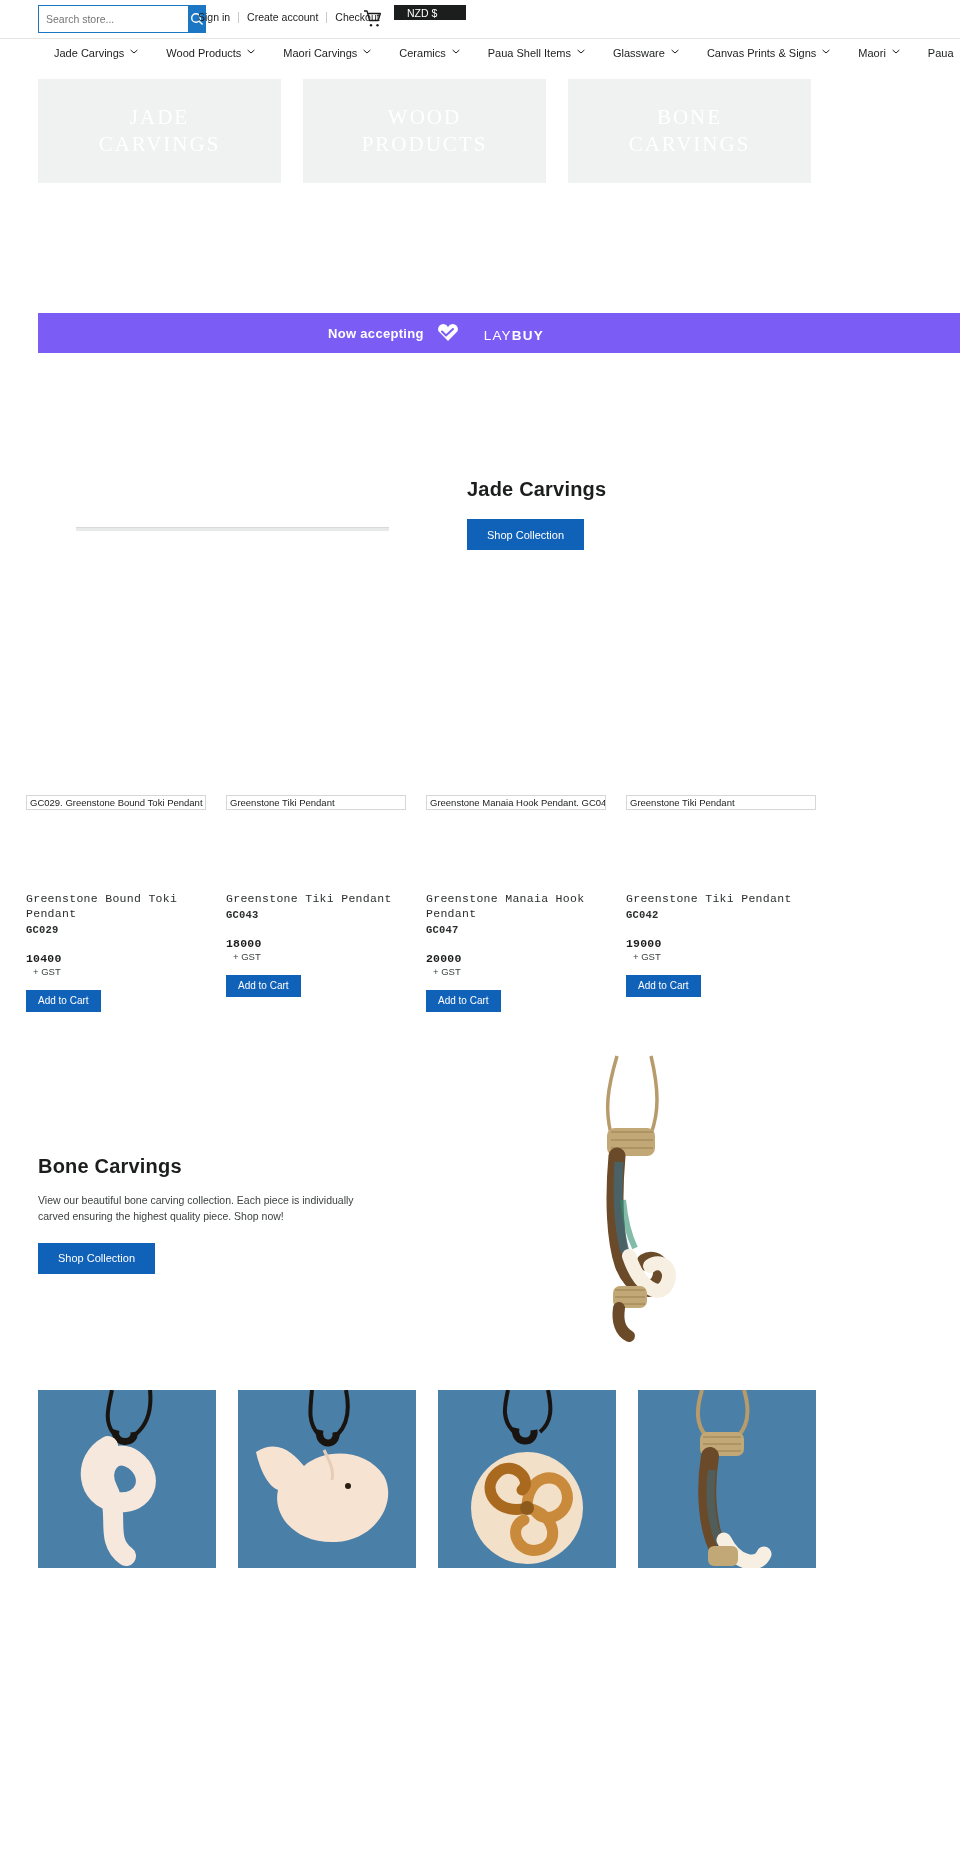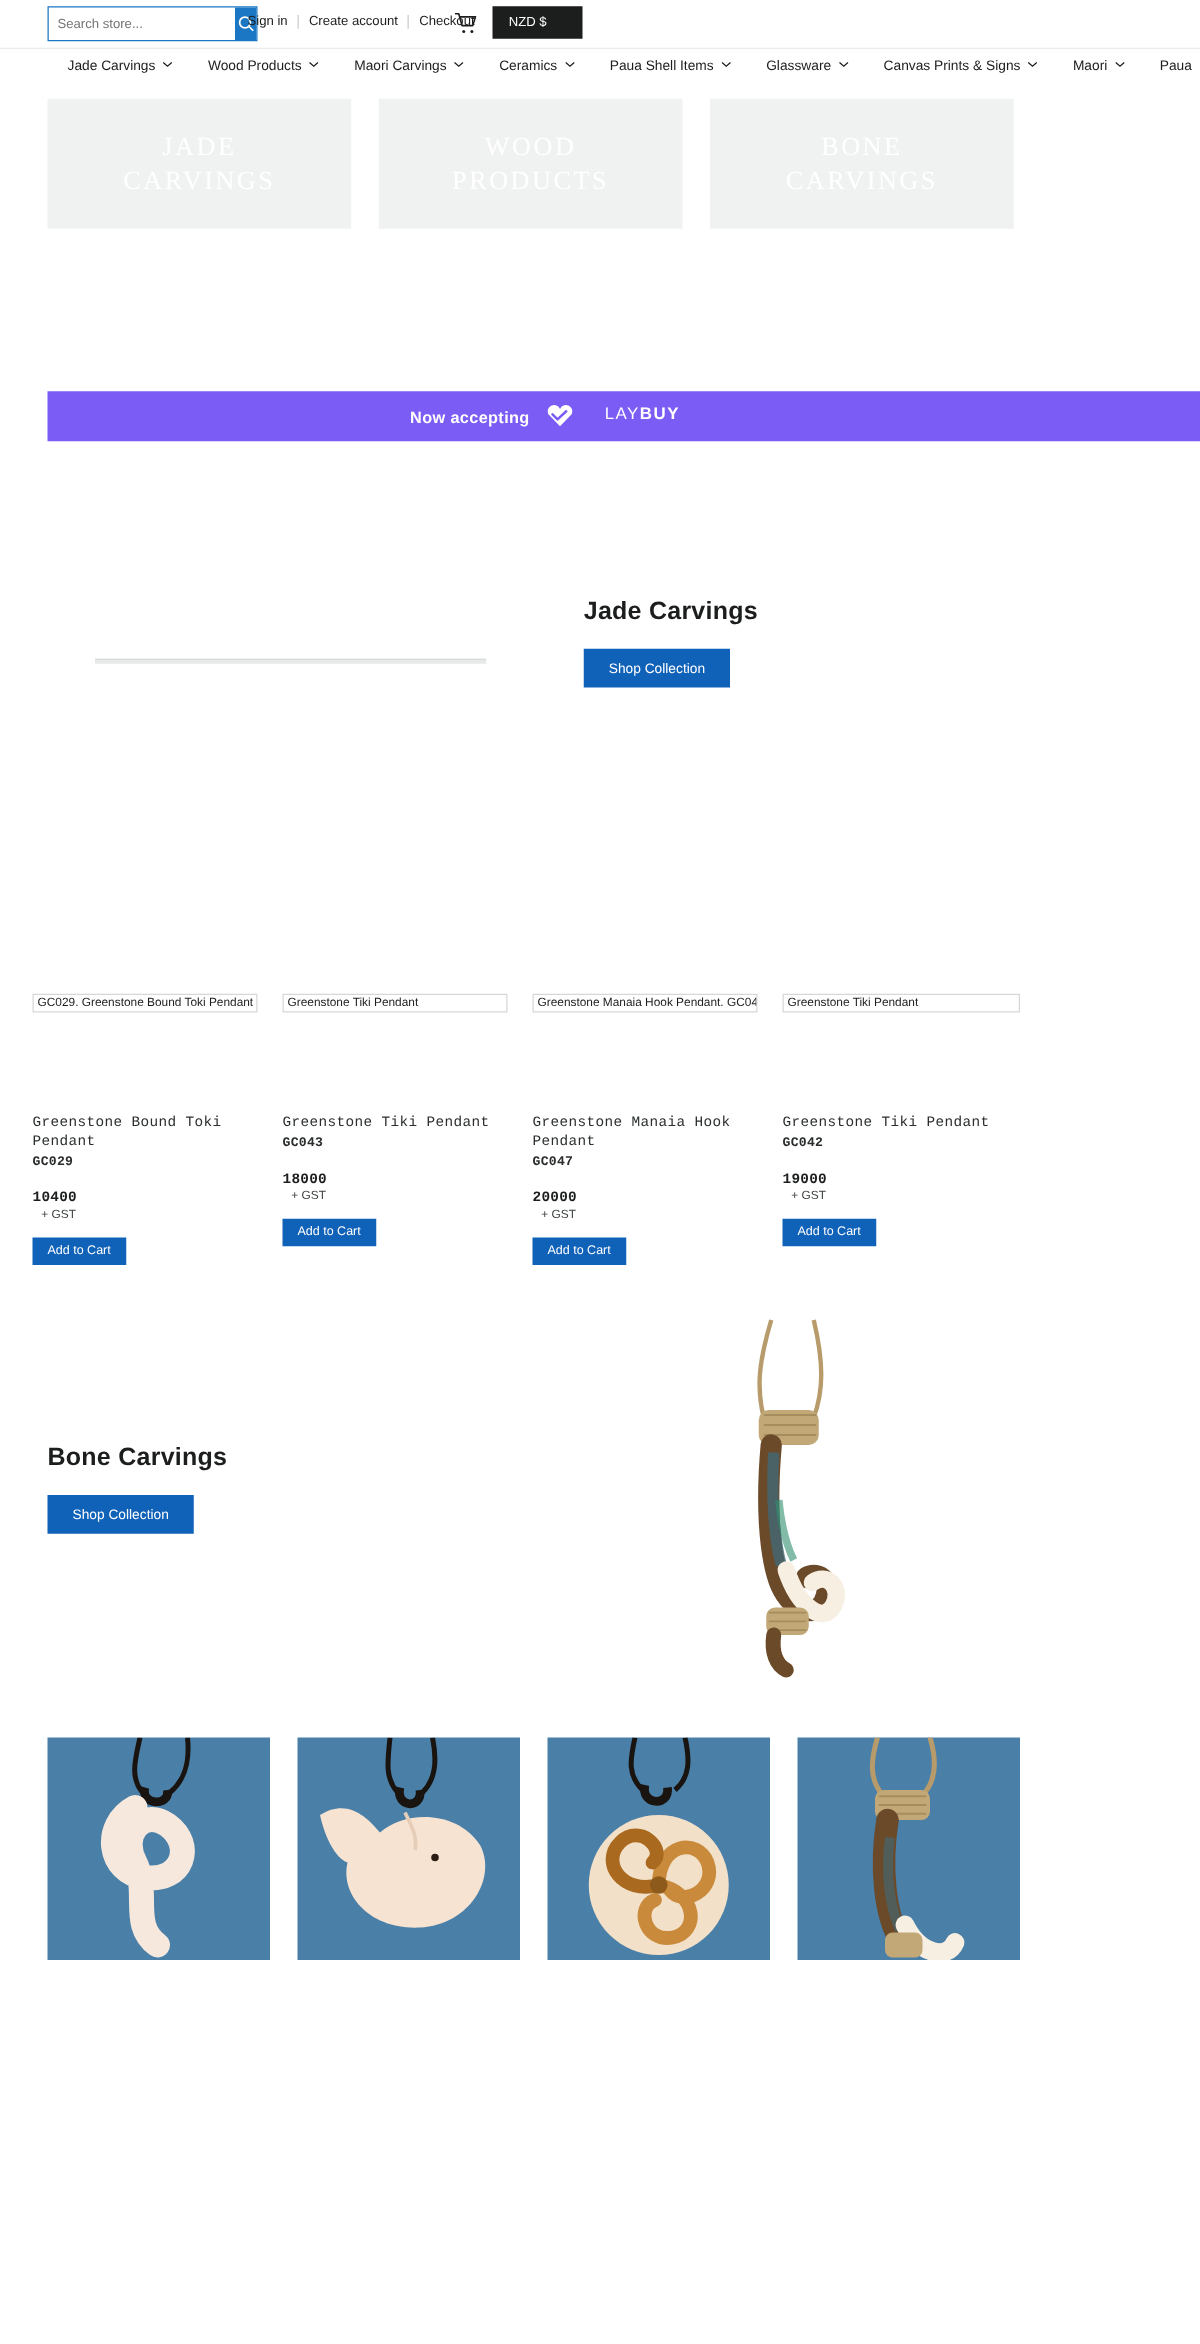--- a/index.html
+++ b/index.html
@@ -69,21 +69,21 @@
   }
 
   .cart-icon {
     position: absolute;
     left: 362px; top: 8px;
     width: 22px; height: 22px;
   }
   .currency-pill {
     position: absolute;
     left: 394px; top: 5px;
-    height: 26px;
+    height: 15px;
     min-width: 72px;
     background: #1c1d1d;
     color: #fff;
     font-size: 10.5px;
     display: flex;
     align-items: center;
     padding: 0 13px;
     cursor: pointer;
   }
 
@@ -155,21 +155,21 @@
   }
   .laybuy-text {
     color: #fff;
     font-size: 13px;
     font-weight: bold;
     letter-spacing: .3px;
     padding-left: 34px;
   }
   .laybuy-logo {
     display: flex;
-    align-items: flex-start;
+    align-items: flex-end;
     gap: 24px;
   }
   .laybuy-word {
     color: #fff;
     font-size: 13.5px;
     letter-spacing: 1.2px;
   }
   .laybuy-word b { font-weight: bold; }
 
   
@@ -510,20 +510,21 @@
       <path d="M64 112 C62 146 64 180 70 202" stroke="#3f6b7a" stroke-width="9" fill="none" opacity=".75"></path>
       <path d="M68 150 C70 170 74 186 80 198" stroke="#2f8f6f" stroke-width="6" fill="none" opacity=".6"></path>
       <path d="M74 206 C84 236 104 250 112 234 C119 219 106 208 95 216" stroke="#f6efe2" stroke-width="14" fill="none" stroke-linecap="round"></path>
       <rect x="58" y="236" width="34" height="22" rx="7" fill="#c2a876"></rect>
       <path d="M60 240 h30 M60 247 h30 M60 254 h30" stroke="#a58d5e" stroke-width="1.4"></path>
       <path d="M64 258 C62 272 66 282 74 286" stroke="#6b4a2a" stroke-width="12" fill="none" stroke-linecap="round"></path>
     </svg>
   </div>
   <div class="bone-text">
     <div class="bone-title">Bone Carvings</div>
+    <div class="bone-desc">View our beautiful bone carving collection. Each piece is individually carved ensuring the highest quality piece. Shop now!</div>
     <button class="btn-primary">Shop Collection</button>
   </div>
 </div>
 
 <div class="bone-grid">
   <div class="bone-tile">
     <svg width="178" height="178" viewBox="0 0 178 178">
       <path d="M74 0 C70 18 66 32 76 44" stroke="#1a1410" stroke-width="4" fill="none"></path>
       <path d="M112 0 C114 20 110 34 98 44" stroke="#1a1410" stroke-width="4" fill="none"></path>
       <path d="M78 40 C74 54 98 56 96 42" stroke="#1a1410" stroke-width="7" fill="none"></path>

